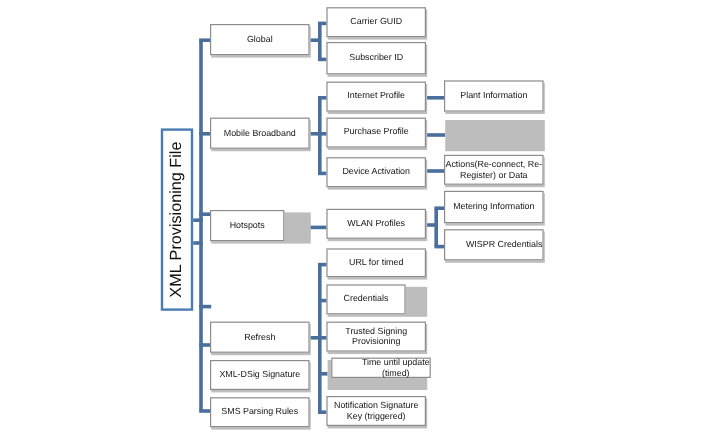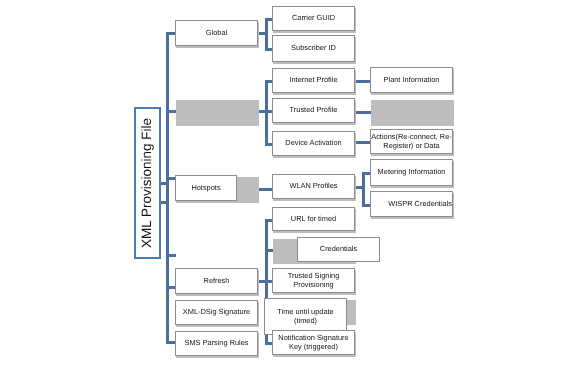--- a/index.html
+++ b/index.html
@@ -73,20 +73,23 @@
     <div class="shadow" style="left: 371px; top: 100px; width: 83px; height: 26px;"></div>
     <div class="shadow" style="left: 371px; top: 131px; width: 83px; height: 25px;"></div>
     <div class="shadow" style="left: 371px; top: 161px; width: 83px; height: 27px;"></div>
     <div class="shadow" style="left: 371px; top: 193px; width: 83px; height: 26px;"></div>
     <div class="node root" style="left: 134px; top: 107px; width: 27px; height: 152px;">
       <span><span>XML Provisioning File</span></span>
     </div>
     <div class="node" style="left: 175px; top: 20px; width: 83px; height: 26px;">
       <span><span>Global</span></span>
     </div>
+    <div class="node" style="left: 175px; top: 98px; width: 83px; height: 26px;">
+      <span><span>Mobile Broadband</span></span>
+    </div>
     <div class="node" style="left: 175px; top: 175px; width: 62px; height: 26px;">
       <span><span>Hotspots</span></span>
     </div>
     <div class="node" style="left: 175px; top: 268px; width: 83px; height: 26px;">
       <span><span>Refresh</span></span>
     </div>
     <div class="node" style="left: 175px; top: 300px; width: 83px; height: 25px;">
       <span><span>XML-DSig Signature</span></span>
     </div>
     <div class="node" style="left: 272px; top: 6px; width: 83px; height: 25px;">
@@ -95,38 +98,38 @@
     <div class="node" style="left: 175px; top: 331px; width: 83px; height: 25px;">
       <span><span>SMS Parsing Rules</span></span>
     </div>
     <div class="node" style="left: 272px; top: 35px; width: 83px; height: 27px;">
       <span><span>Subscriber ID</span></span>
     </div>
     <div class="node" style="left: 272px; top: 68px; width: 83px; height: 25px;">
       <span><span>Internet Profile</span></span>
     </div>
     <div class="node" style="left: 272px; top: 98px; width: 83px; height: 25px;">
-      <span><span>Trusted Profile</span></span>
+      <span><span>Purchase Profile</span></span>
     </div>
     <div class="node" style="left: 272px; top: 131px; width: 83px; height: 25px;">
       <span><span>Device Activation</span></span>
     </div>
     <div class="node" style="left: 272px; top: 174px; width: 83px; height: 25px;">
       <span><span>WLAN Profiles</span></span>
     </div>
     <div class="node" style="left: 272px; top: 207px; width: 83px; height: 24px;">
       <span><span>URL for timed</span></span>
     </div>
-    <div class="node" style="left: 272px; top: 237px; width: 83px; height: 25px; margin-left: 25px;">
+    <div class="node" style="left: 272px; top: 237px; width: 66px; height: 25px;">
       <span><span>Credentials</span></span>
     </div>
     <div class="node" style="left: 272px; top: 268px; width: 83px; height: 25px;">
       <span><span>Trusted Signing</span><br><span>Provisioning</span></span>
     </div>
-    <div class="node" style="left: 264px; top: 298px; width: 83px; height: 37px;">
+    <div class="node" style="left: 276px; top: 298px; width: 83px; height: 17px; justify-content: flex-end;">
       <span><span>Time until update</span><br><span>(timed)</span></span>
     </div>
     <div class="node" style="left: 272px; top: 330px; width: 83px; height: 25px;">
       <span><span>Notification Signature</span><br><span>Key (triggered)</span></span>
     </div>
     <div class="node" style="left: 370px; top: 67px; width: 83px; height: 26px;">
       <span><span>Plant Information</span></span>
     </div>
     <div class="node" style="left: 370px; top: 129px; width: 83px; height: 25px;">
       <span><span>Actions(Re-connect,  Re-</span><br><span>Register) or Data</span></span>

